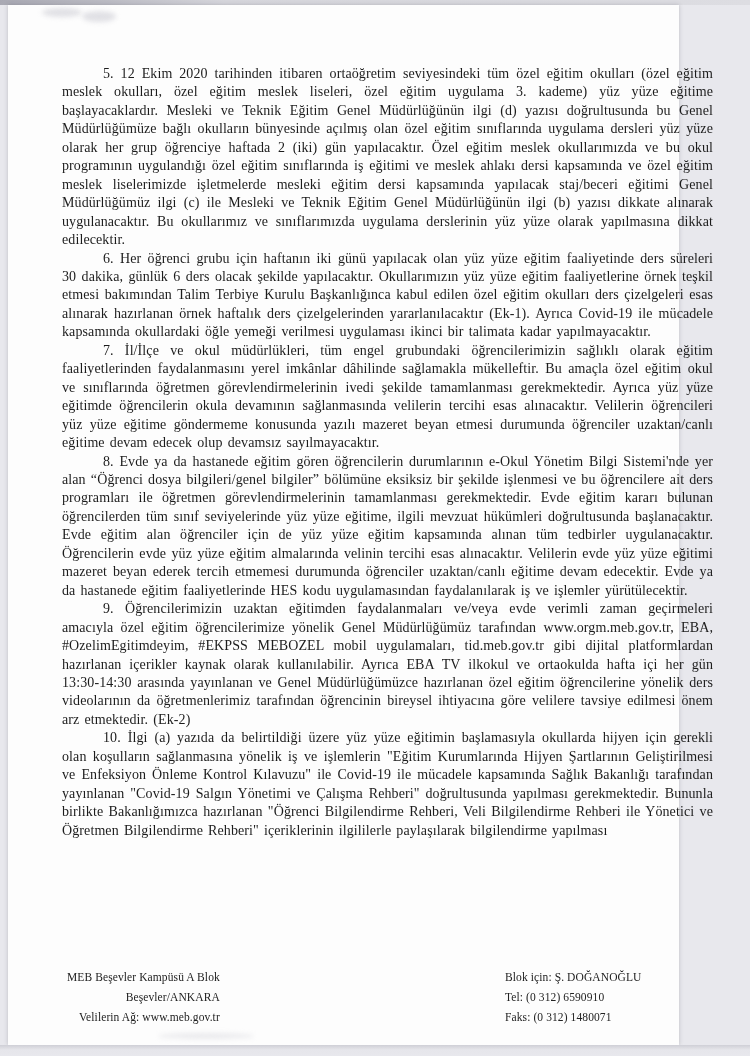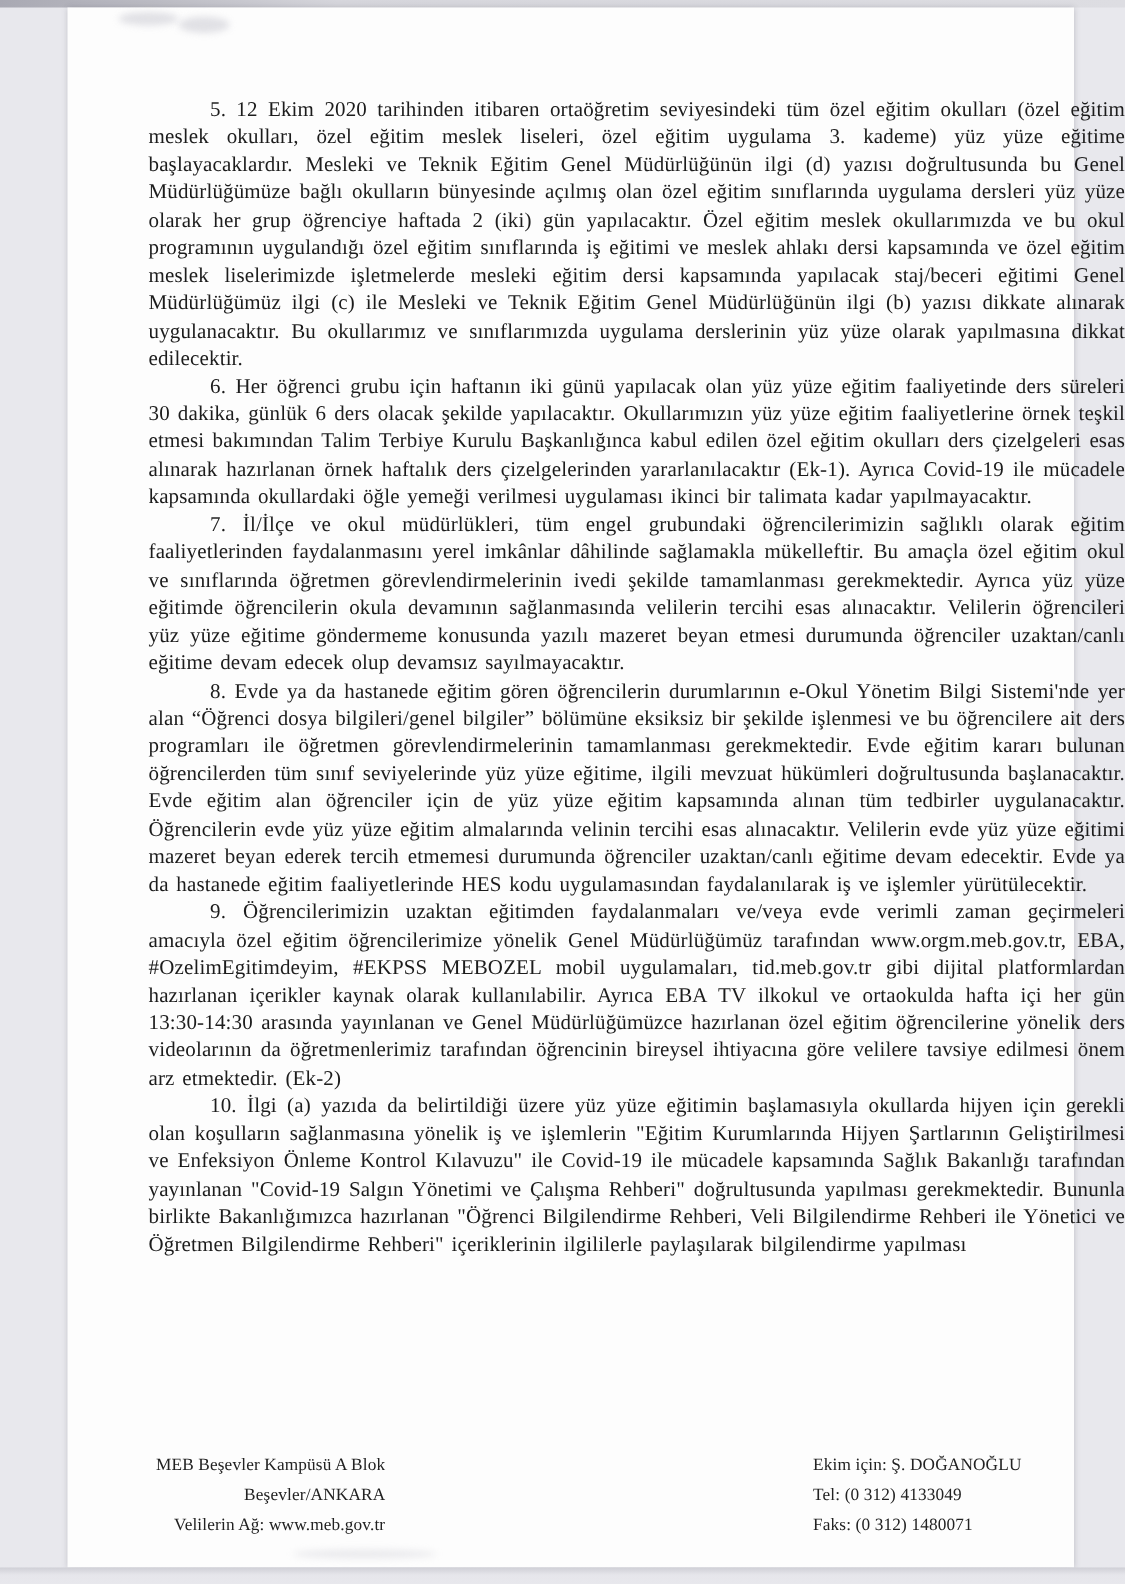--- a/index.html
+++ b/index.html
@@ -28,21 +28,20 @@
     left: 0; top: 1045px;
     width: 750px; height: 11px;
     background: linear-gradient(to bottom, #cfcfd6 0%, #e6e6eb 45%, #e8e8ed 100%);
   }
   .page {
     position: absolute;
     left: 8px; top: 5px;
     width: 671px; height: 1040px;
     background: #fdfdfd;
     box-shadow: 0 0 4px rgba(60,60,70,0.25);
-    margin-left: 37px;
   }
   .smudge {
     position: absolute;
     background: #d7d7dd;
     border-radius: 50%;
     filter: blur(2.5px);
     opacity: 0.75;
   }
   .smudge.s1 { left: 34px; top: 3px; width: 40px; height: 9px; }
   .smudge.s2 { left: 74px; top: 6px; width: 34px; height: 11px; }
@@ -102,21 +101,21 @@
       <p>10. İlgi (a) yazıda da belirtildiği üzere yüz yüze eğitimin başlamasıyla okullarda hijyen için gerekli olan koşulların sağlanmasına yönelik iş ve işlemlerin "Eğitim Kurumlarında Hijyen Şartlarının Geliştirilmesi ve Enfeksiyon Önleme Kontrol Kılavuzu" ile Covid-19 ile mücadele kapsamında Sağlık Bakanlığı tarafından yayınlanan "Covid-19 Salgın Yönetimi ve Çalışma Rehberi" doğrultusunda yapılması gerekmektedir. Bununla birlikte Bakanlığımızca hazırlanan "Öğrenci Bilgilendirme Rehberi, Veli Bilgilendirme Rehberi ile Yönetici ve Öğretmen Bilgilendirme Rehberi" içeriklerinin ilgililerle paylaşılarak bilgilendirme yapılması</p>
     </div>
 
     <div class="page-footer">
       <div class="footer-col left">
         <div>MEB Beşevler Kampüsü A Blok</div>
         <div>Beşevler/ANKARA</div>
         <div>Velilerin Ağ: www.meb.gov.tr</div>
       </div>
       <div class="footer-col right">
-        <div>Ekim için: Ş. DOĞANOĞLU</div>
-        <div>Tel: (0 312) 4133049</div>
+        <div>Blok için: Ş. DOĞANOĞLU</div>
+        <div>Tel: (0 312) 6590910</div>
         <div>Faks: (0 312) 1480071</div>
       </div>
     </div>
   </div>
 
   <div class="bottom-edge"></div>
 </div>
 
 </body></html>

